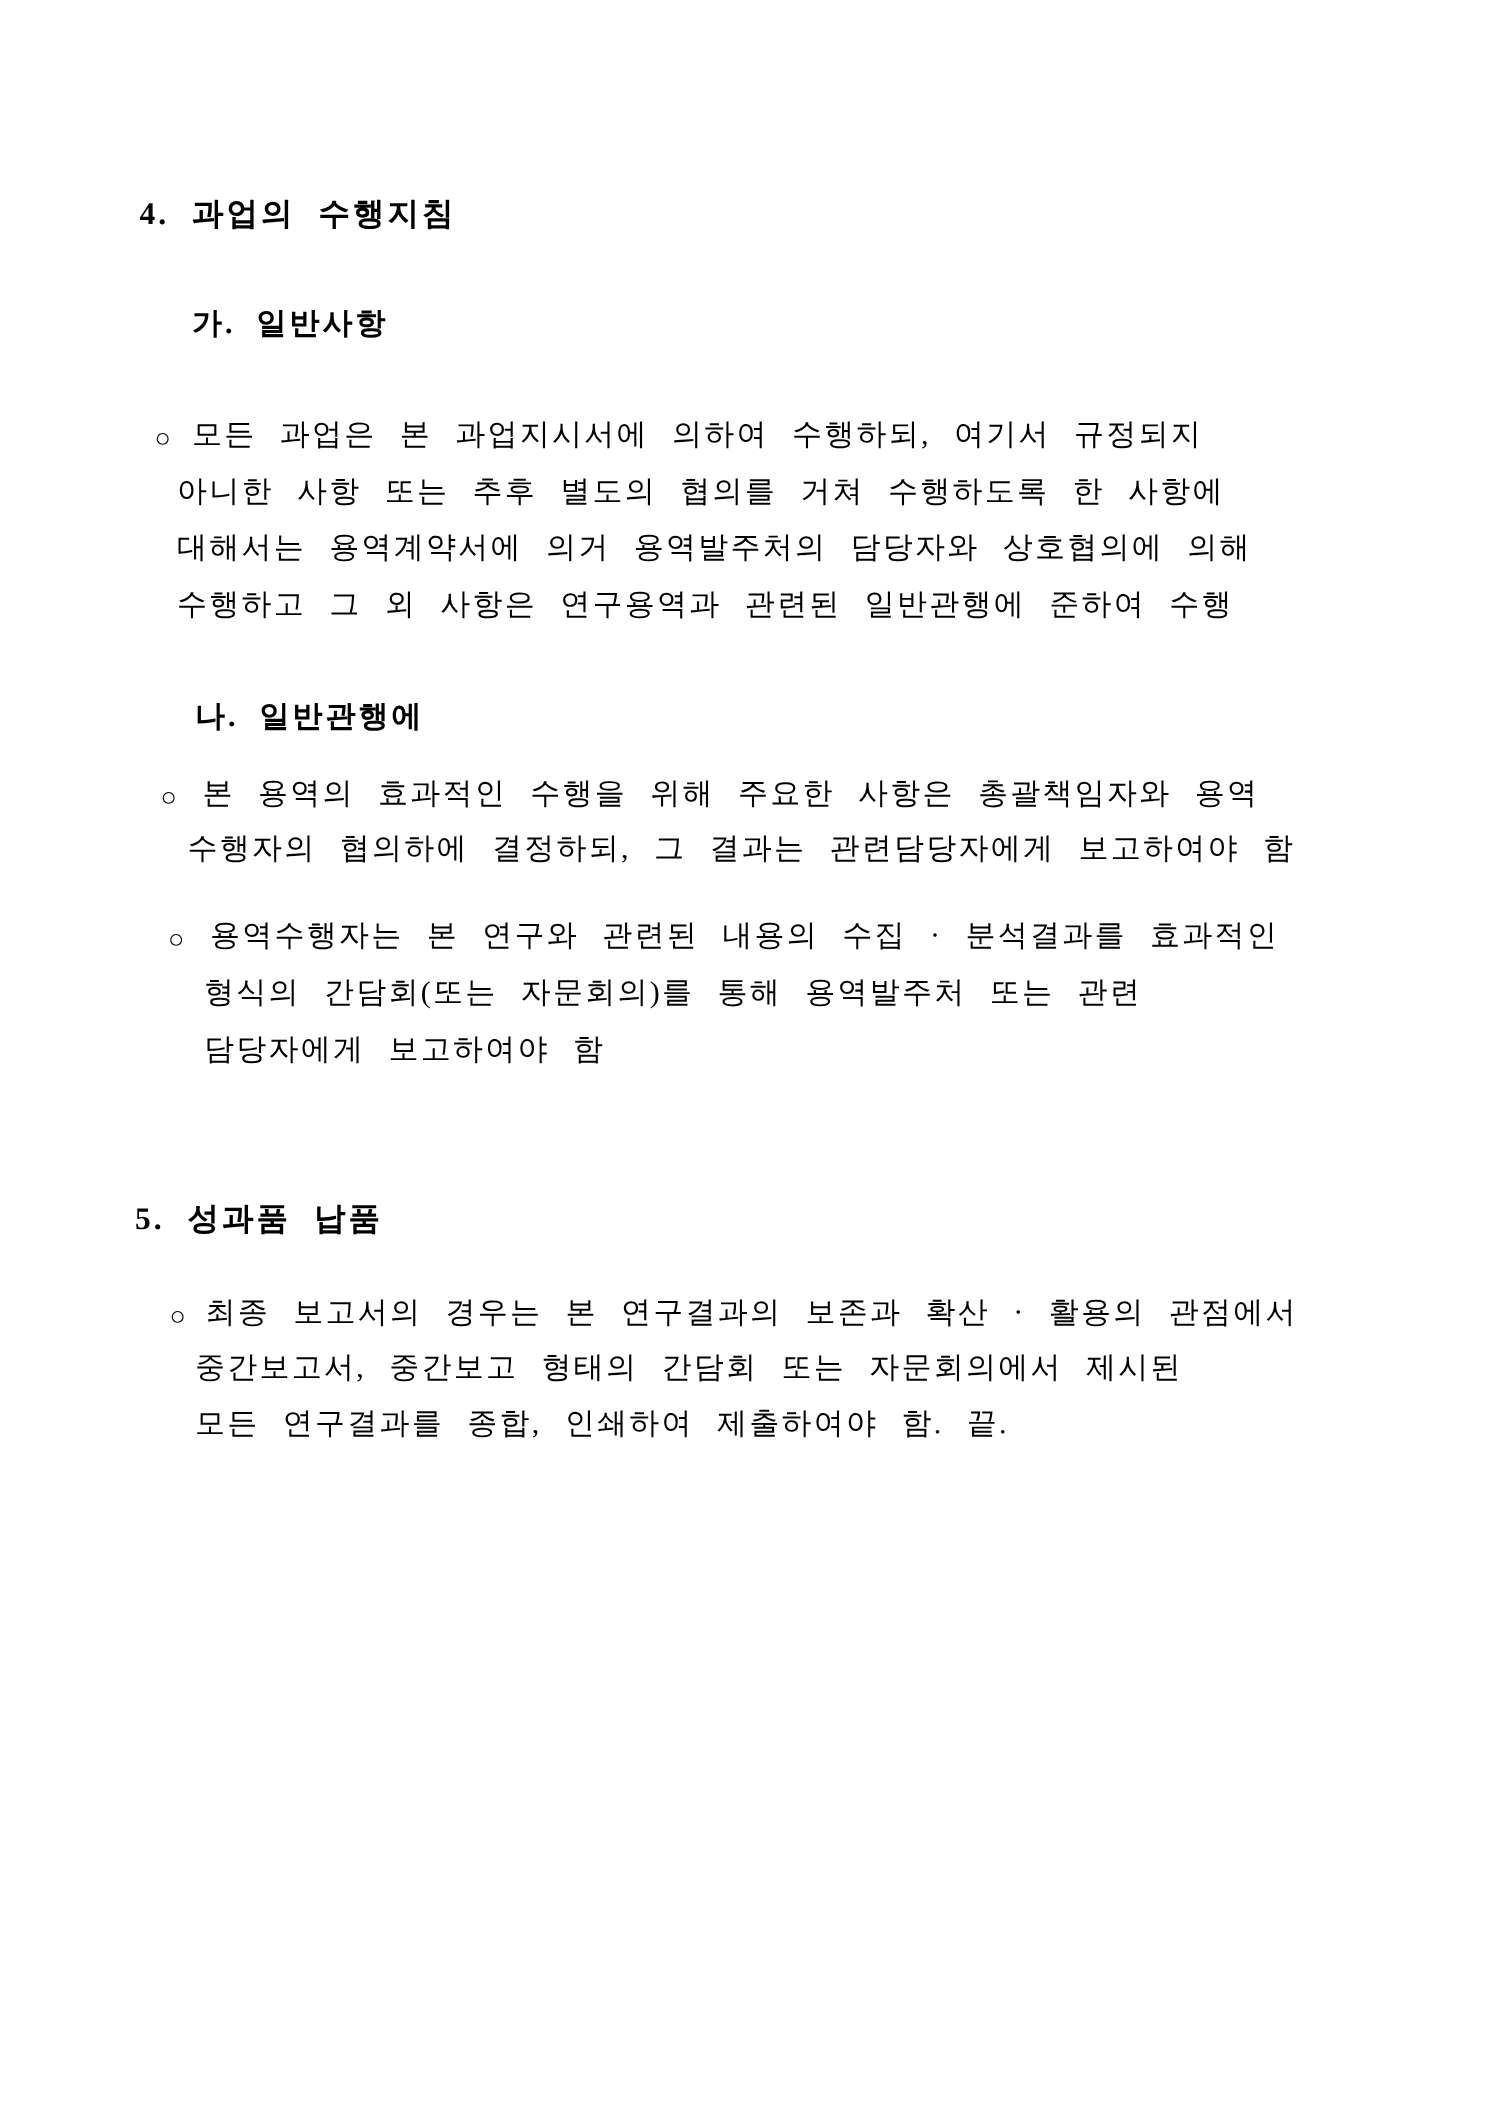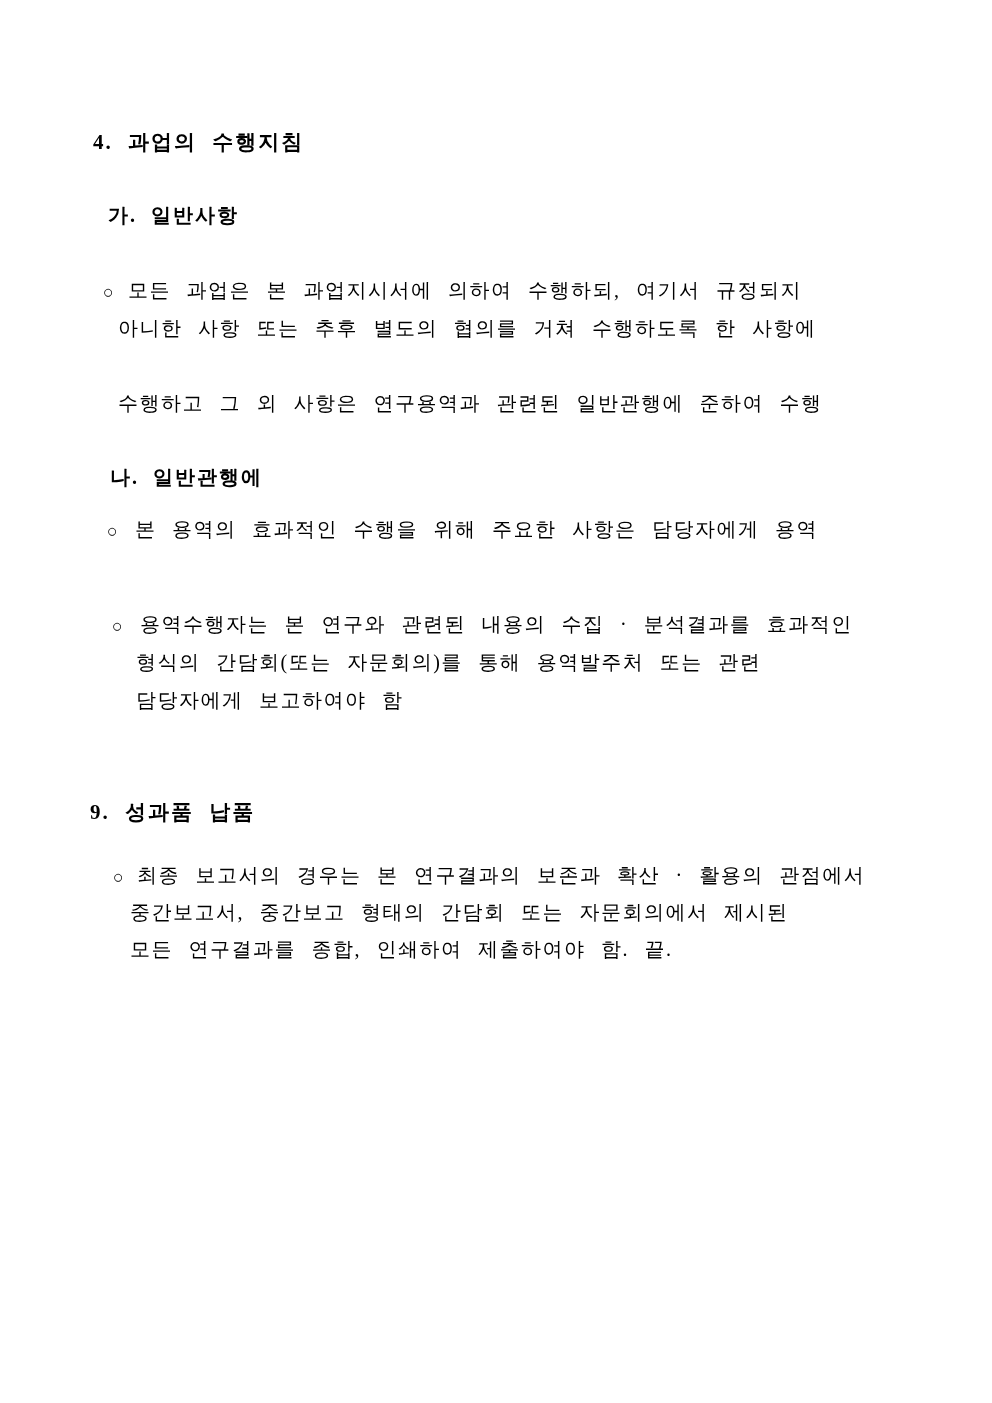--- a/index.html
+++ b/index.html
@@ -23,20 +23,21 @@
     font-size: 21px;
     font-weight: bold;
     letter-spacing: 2px;
     word-spacing: 8px;
   }
   .h-sub {
     font-size: 20px;
     font-weight: bold;
     letter-spacing: 2px;
     word-spacing: 7px;
+    margin-left: 20px;
   }
 
   
   .bodyline {
     font-size: 20px;
     letter-spacing: 1.5px;
     word-spacing: 9px;
     line-height: 26px;
   }
   .bullet-marker {
@@ -91,33 +92,35 @@
 
 <div class="page">
 
   <div class="abs h-main pos-h4">4. 과업의 수행지침</div>
 
   <div class="abs h-sub pos-h-ga">가. 일반사항</div>
 
   <span class="abs bullet-marker pos-p1-mark">○</span>
   <div class="abs bodyline pos-p1-l1">모든 과업은 본 과업지시서에 의하여 수행하되, 여기서 규정되지</div>
   <div class="abs bodyline pos-p1-l2">아니한 사항 또는 추후 별도의 협의를 거쳐 수행하도록 한 사항에</div>
+  <div class="abs bodyline pos-p1-l3">대해서는 용역계약서에 의거 용역발주처의 담당자와 상호협의에 의해</div>
   <div class="abs bodyline pos-p1-l4">수행하고 그 외 사항은 연구용역과 관련된 일반관행에 준하여 수행</div>
 
   <div class="abs h-sub pos-h-na">나. 일반관행에</div>
 
   <span class="abs bullet-marker pos-p2-mark">○</span>
-  <div class="abs bodyline pos-p2-l1">본 용역의 효과적인 수행을 위해 주요한 사항은 담당자에게 용역</div>
+  <div class="abs bodyline pos-p2-l1">본 용역의 효과적인 수행을 위해 주요한 사항은 총괄책임자와 용역</div>
+  <div class="abs bodyline pos-p2-l2">수행자의 협의하에 결정하되, 그 결과는 관련담당자에게 보고하여야 함</div>
 
   <span class="abs bullet-marker pos-p3-mark">○</span>
   <div class="abs bodyline pos-p3-l1">용역수행자는 본 연구와 관련된 내용의 수집 · 분석결과를 효과적인</div>
   <div class="abs bodyline pos-p3-l2">형식의 간담회(또는 자문회의)를 통해 용역발주처 또는 관련</div>
   <div class="abs bodyline pos-p3-l3">담당자에게 보고하여야 함</div>
 
-  <div class="abs h-main pos-h5">9. 성과품 납품</div>
+  <div class="abs h-main pos-h5">5. 성과품 납품</div>
 
   <span class="abs bullet-marker pos-p4-mark">○</span>
   <div class="abs bodyline pos-p4-l1">최종 보고서의 경우는 본 연구결과의 보존과 확산 · 활용의 관점에서</div>
   <div class="abs bodyline pos-p4-l2">중간보고서, 중간보고 형태의 간담회 또는 자문회의에서 제시된</div>
   <div class="abs bodyline pos-p4-l3">모든 연구결과를 종합, 인쇄하여 제출하여야 함.   끝.</div>
 
   <div class="page-number">3</div>
 
 </div>
 

